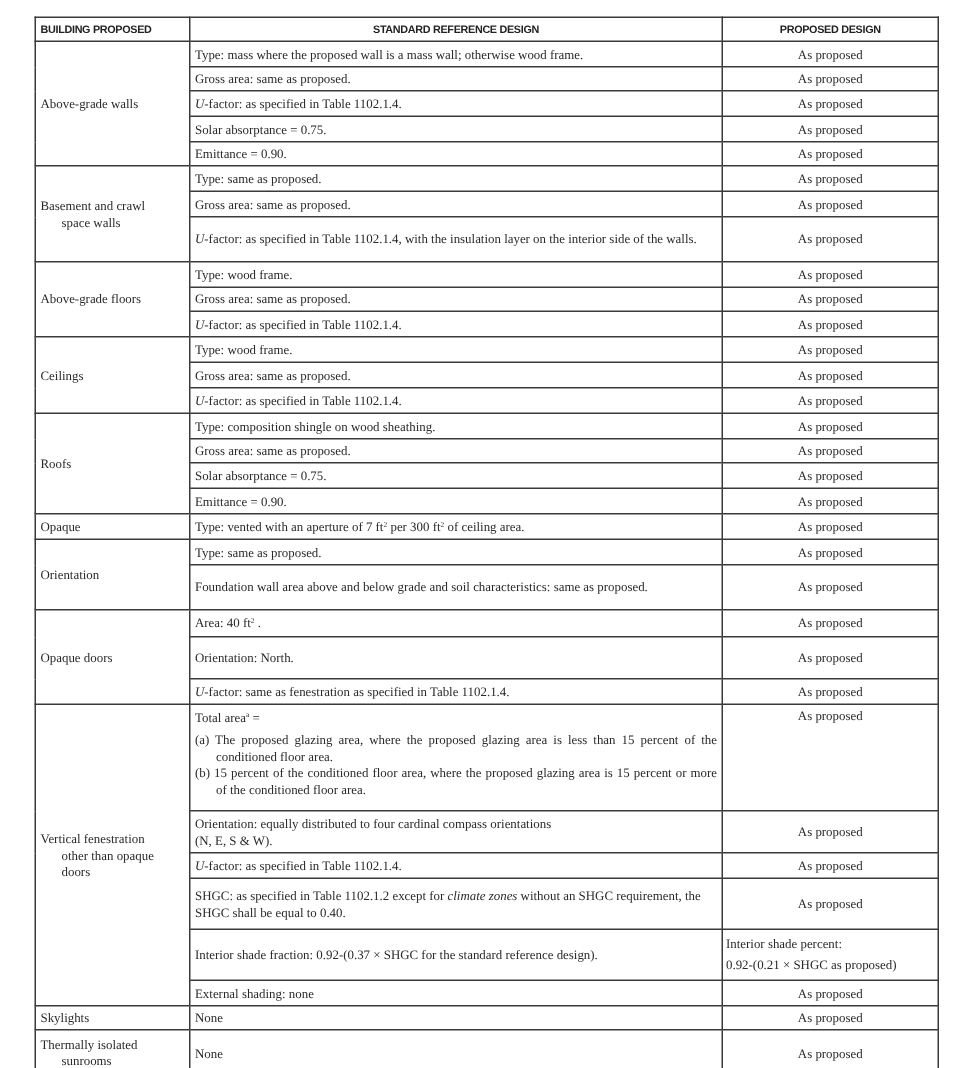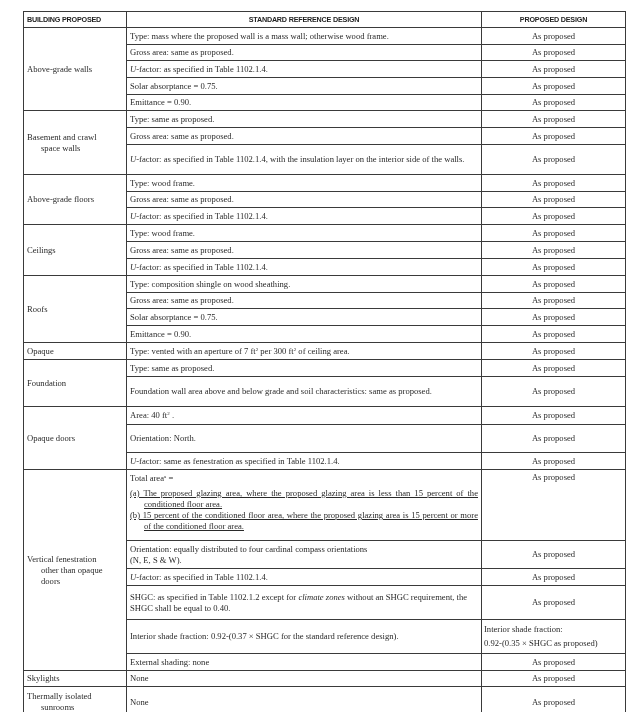--- a/index.html
+++ b/index.html
@@ -11,21 +11,21 @@
       font-size: 8.6px; line-height: 11px; vertical-align: middle; overflow: hidden; }
     table.spec th { font-family: "Liberation Sans", "DejaVu Sans", sans-serif;
       font-weight: bold; font-size: 7.2px; letter-spacing: -0.2px; height: 15px; color: #222; }
     th.c1 { text-align: left; }
     th.c2, th.c3 { text-align: center; }
     td.comp { text-align: left; }
     td.comp .ind { display: block; padding-left: 14px; }
     td.prop { text-align: center; }
     td.prop.left { text-align: left; padding-left: 2px; }
     td.prop.top { vertical-align: top; padding-top: 2px; }
-    td.std .li { display: block; padding-left: 14px; text-indent: -14px; text-align: justify; text-decoration: underline; }
+    td.std .li { display: block; padding-left: 14px; text-indent: -14px; text-align: justify; }
     td.std .p { display: block; margin-bottom: 4px; }
     td.std.top { vertical-align: top; padding-top: 3px; }
     i { font-style: italic; }
     sup { font-size: 5px; vertical-align: 3px; line-height: 0; }
   </style>
 </head>
 <body>
 
 <table class="spec">
   <colgroup>
@@ -124,21 +124,21 @@
       <td class="prop">As proposed</td>
     </tr>
 
     <tr style="height:17px">
       <td class="comp">Opaque</td>
       <td class="std"><span>Type: vented with an aperture of 7 ft</span><sup>2</sup><span> per 300 ft</span><sup>2</sup><span> of ceiling area.</span></td>
       <td class="prop">As proposed</td>
     </tr>
 
     <tr style="height:17px">
-      <td class="comp" rowspan="2">Foundation</td>
+      <td class="comp" rowspan="2">Orientation</td>
       <td class="std">Type: same as proposed.</td>
       <td class="prop">As proposed</td>
     </tr>
     <tr style="height:30px">
       <td class="std" style="text-align:justify">Foundation wall area above and below grade and soil characteristics: same as proposed.</td>
       <td class="prop">As proposed</td>
     </tr>
 
     <tr style="height:18px">
       <td class="comp" rowspan="3">Opaque doors</td>
@@ -174,22 +174,22 @@
       <td class="std"><i>U</i><span>-factor: as specified in Table 1102.1.4.</span></td>
       <td class="prop">As proposed</td>
     </tr>
     <tr style="height:34px">
       <td class="std"><span>SHGC: as specified in Table 1102.1.2 except for </span><i>climate zones</i><span> without an SHGC requirement, the SHGC shall be equal to 0.40.</span></td>
       <td class="prop">As proposed</td>
     </tr>
     <tr style="height:34px">
       <td class="std">Interior shade fraction: 0.92-(0.37 × SHGC for the standard reference design).</td>
       <td class="prop left">
-          <span style="display:block;margin-bottom:3px">Interior shade fraction:</span>
-          <span style="display:block">0.92-(0.35 × SHGC as proposed)</span>
+          <span style="display:block;margin-bottom:3px">Interior shade percent:</span>
+          <span style="display:block">0.92-(0.21 × SHGC as proposed)</span>
         </td>
     </tr>
     <tr style="height:17px">
       <td class="std">External shading: none</td>
       <td class="prop">As proposed</td>
     </tr>
 
     <tr style="height:16px">
       <td class="comp">Skylights</td>
       <td class="std">None</td>

